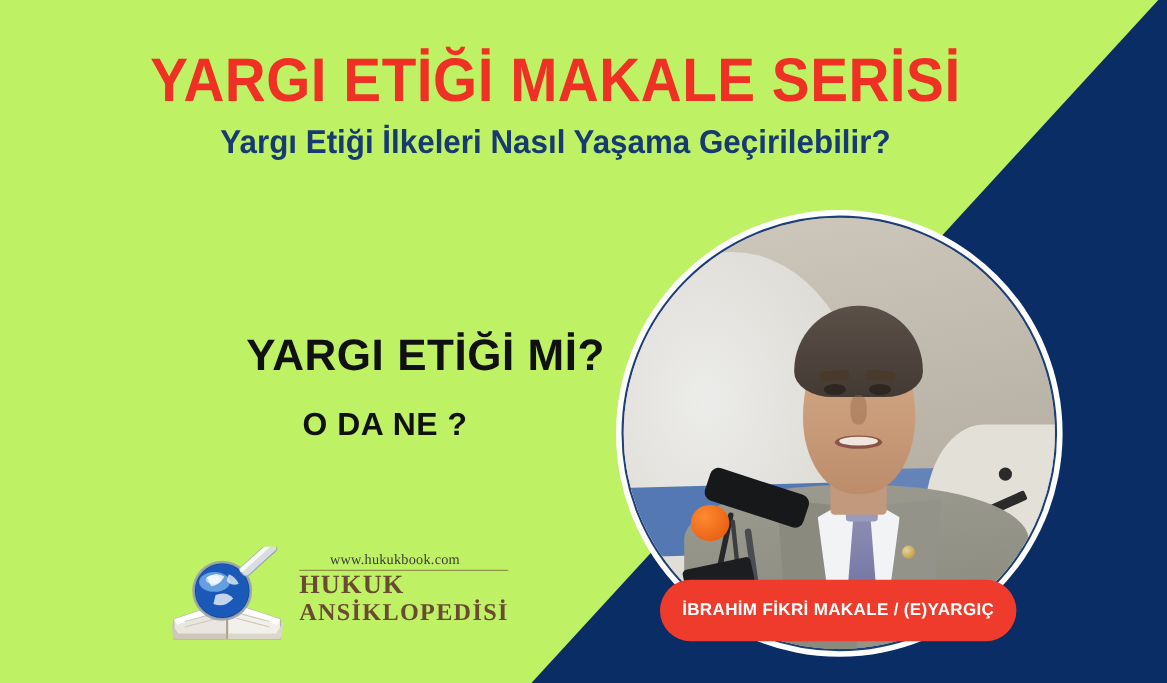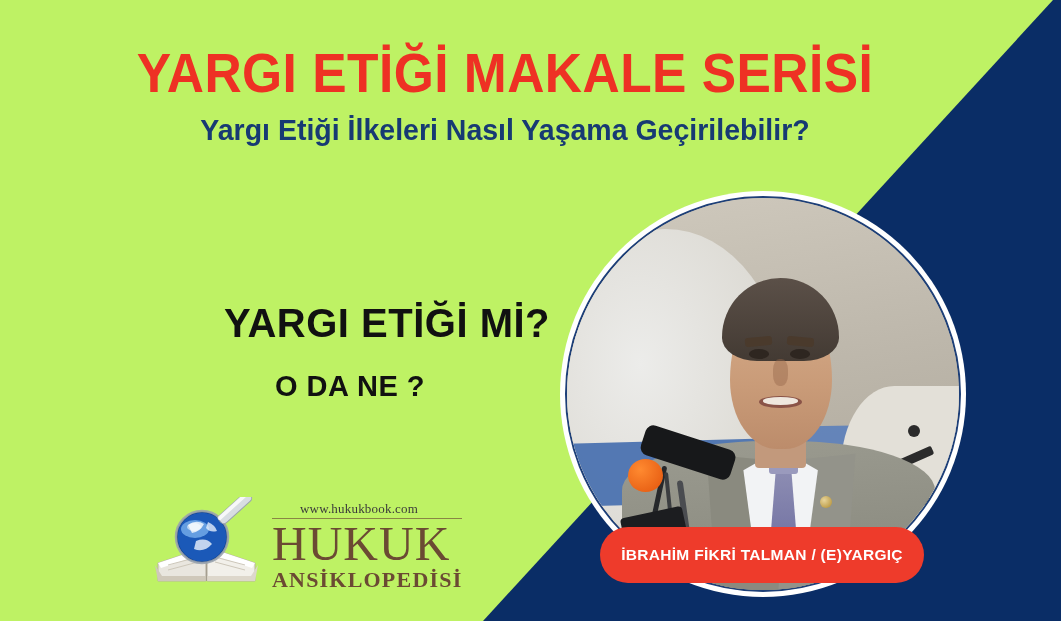--- a/index.html
+++ b/index.html
@@ -74,21 +74,21 @@
   .logo-mark { position:relative; width:118px; height:92px; flex:0 0 118px; }
   .logo-text { margin-left:2px; padding-top:4px; }
   .logo-url {
     font-family:"Liberation Serif", serif;
     font-size:13px; color:#3b3b3b; letter-spacing:0.2px;
     margin-bottom:1px; padding-left:28px;
   }
   .logo-rule { height:1px; background:#6d4b33; opacity:.65; margin-bottom:2px; }
   .logo-hukuk {
     font-family:"Liberation Serif", serif;
-    font-size:48px; font-weight:400; color:#6B4A33;
+    font-size:24px; font-weight:700; color:#6B4A33;
     letter-spacing:1px; line-height:0.95;
   }
   .logo-ansik {
     font-family:"Liberation Serif", serif;
     font-size:22px; font-weight:700; color:#6B4A33;
     letter-spacing:1.2px; line-height:1.05; margin-top:1px;
   }
 
   
   .portrait {
@@ -243,21 +243,21 @@
 
     <div class="ph ph-miccable"></div>
     <div class="ph ph-micarm1"></div>
     <div class="ph ph-micarm2"></div>
     <div class="ph ph-micbase"></div>
     <div class="ph ph-micbody"></div>
     <div class="ph ph-micfoam"></div>
   </div>
 
   <div class="name-badge">
-    <span>İBRAHİM FİKRİ TALMAN / (E)YARGIÇ</span>
+    <span>İBRAHİM FİKRİ MAKALE / (E)YARGIÇ</span>
   </div>
 
   <div class="logo-wrap">
     <div class="logo-mark">
       <svg width="118" height="92" viewBox="0 0 118 92">
 
         <path d="M6 66 L54 50 L54 84 L6 84 Z" fill="#e9e6df" stroke="#b9b3a6" stroke-width="1"></path>
         <path d="M103 66 L55 50 L55 84 L103 84 Z" fill="#f2f0ea" stroke="#b9b3a6" stroke-width="1"></path>
         <path d="M6 66 L54 50 L54 56 L9 71 Z" fill="#ffffff"></path>
         <path d="M103 66 L55 50 L55 56 L100 71 Z" fill="#ffffff"></path>

